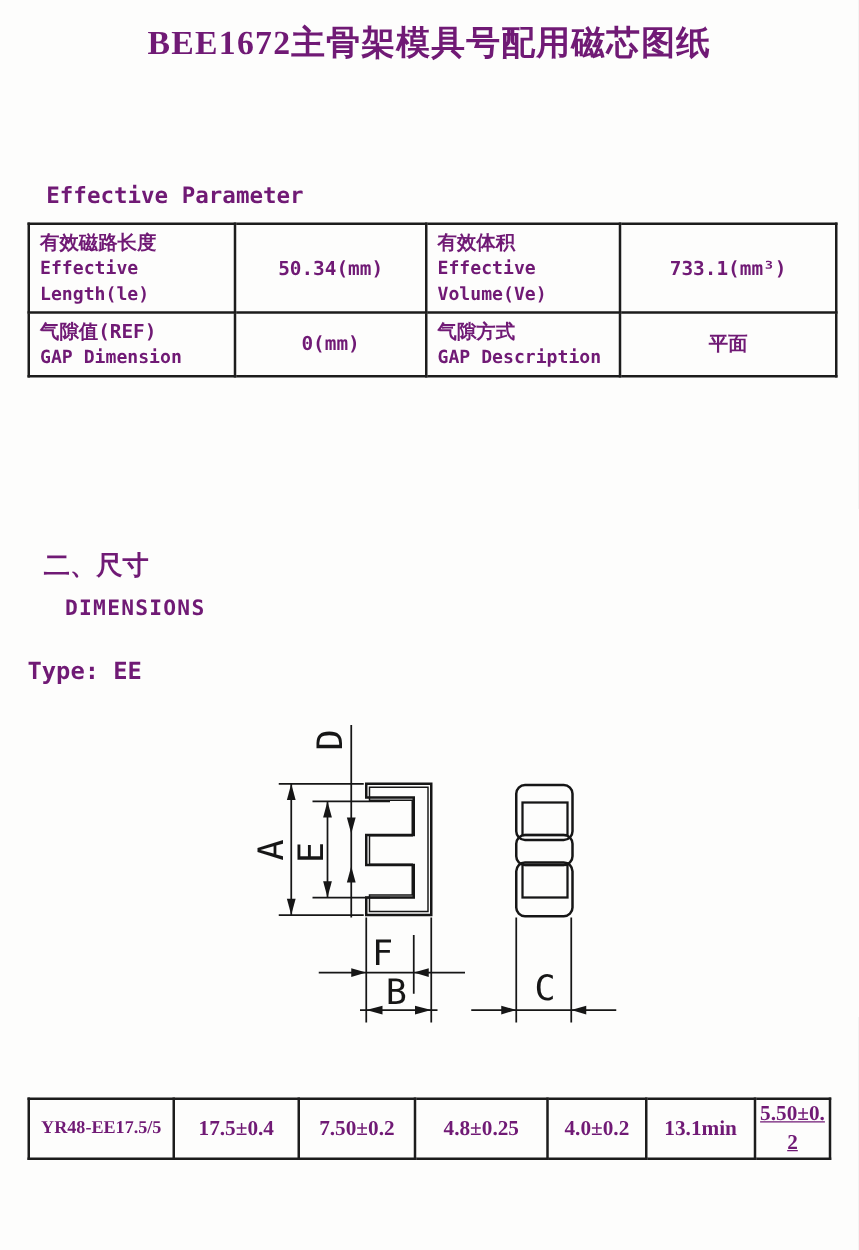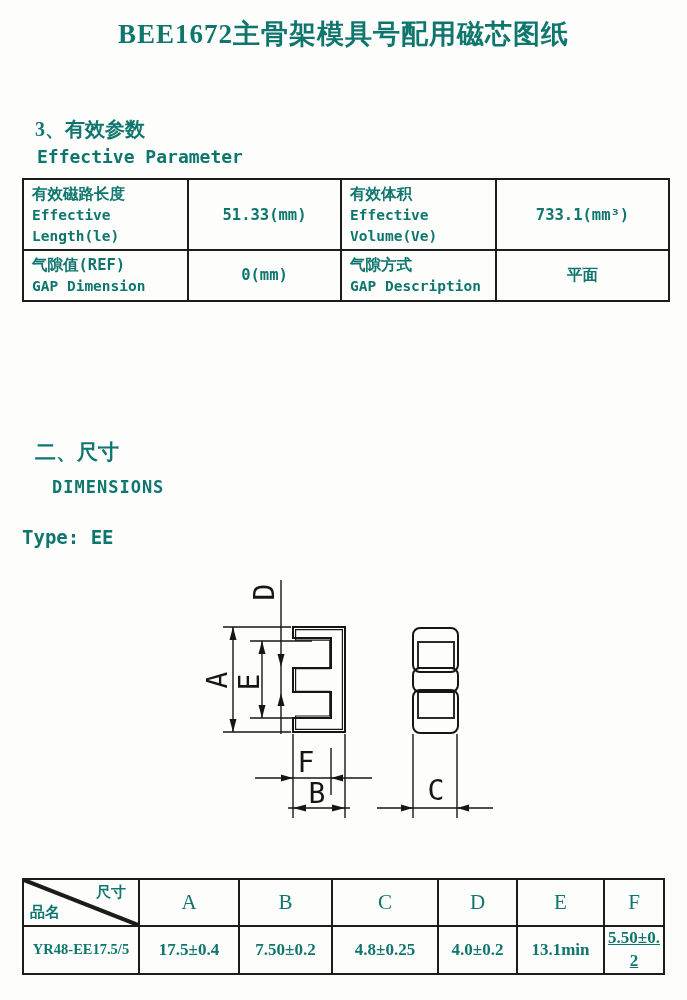--- a/index.html
+++ b/index.html
@@ -1,17 +1,17 @@
 <!DOCTYPE html>
 <html><head>
 <meta charset="utf-8">
 <style>
   html,body{margin:0;padding:0;background:#e8e8e8;}
   #page{position:relative;width:687px;height:1000px;background:#fdfdfc;overflow:hidden;
-        font-family:"DejaVu Sans Mono","Liberation Sans",sans-serif;color:#0f766e;}
+        font-family:"DejaVu Sans Mono","Liberation Sans",sans-serif;color:#701a75;}
   .abs{position:absolute;}
   .cjk{font-family:"Liberation Serif","DejaVu Sans",serif;}
   .mono{font-family:"DejaVu Sans Mono",monospace;}
 
   
   .doc-title{left:118px;top:16px;font-size:27px;font-weight:700;letter-spacing:1px;}
   .h-params-cn{left:35px;top:116px;font-size:20px;font-weight:700;}
   .h-params-en{left:37px;top:146px;font-size:18px;font-weight:700;}
   .h-dims-cn{left:35px;top:438px;font-size:21px;font-weight:700;}
   .h-dims-en{left:52px;top:477px;font-size:17px;font-weight:700;letter-spacing:1px;}
@@ -43,38 +43,37 @@
   .drawing polygon{fill:#161616;stroke:none;}
   .dim-letter{font-family:"DejaVu Sans Mono",monospace;font-size:28px;fill:#161616;}
 </style>
 </head>
 <body>
 
 <div id="page">
 
   <div class="abs doc-title cjk">BEE1672主骨架模具号配用磁芯图纸</div>
 
-  <div class="abs h-params-cn cjk">3、有效参数</div>
   <div class="abs h-params-en mono">Effective Parameter</div>
 
   <table class="abs ptable">
     <colgroup>
         <col style="width:165px">
         <col style="width:153px">
         <col style="width:155px">
         <col style="width:173px">
       </colgroup>
     <tbody>
         <tr style="height:70px">
       <td class="lbl-cell">
             <div>有效磁路长度</div>
             <div>Effective</div>
             <div>Length(le)</div>
           </td>
-      <td class="val-cell">51.33(mm)</td>
+      <td class="val-cell">50.34(mm)</td>
       <td class="lbl-cell">
             <div>有效体积</div>
             <div>Effective</div>
             <div>Volume(Ve)</div>
           </td>
       <td class="val-cell">733.1(mm³)</td>
     </tr>
     <tr style="height:34px">
       <td class="lbl-cell">
             <div>气隙值(REF)</div>
@@ -165,35 +164,20 @@
     <colgroup>
         <col style="width:116px">
         <col style="width:100px">
         <col style="width:93px">
         <col style="width:106px">
         <col style="width:79px">
         <col style="width:87px">
         <col style="width:60px">
       </colgroup>
     <tbody>
-        <tr style="height:47px">
-      <td class="corner">
-        <svg viewBox="0 0 100 100" preserveAspectRatio="none">
-          <line x1="0" y1="0" x2="100" y2="100" stroke="#1c1c1c" stroke-width="4" vector-effect="non-scaling-stroke"></line>
-        </svg>
-        <span class="corner-top cjk">尺寸</span>
-        <span class="corner-bot cjk">品名</span>
-      </td>
-      <td class="dhead">A</td>
-      <td class="dhead">B</td>
-      <td class="dhead">C</td>
-      <td class="dhead">D</td>
-      <td class="dhead">E</td>
-      <td class="dhead">F</td>
-    </tr>
     <tr style="height:42px">
       <td class="dname">YR48-EE17.5/5</td>
       <td class="dval">17.5±0.4</td>
       <td class="dval">7.50±0.2</td>
       <td class="dval">4.8±0.25</td>
       <td class="dval">4.0±0.2</td>
       <td class="dval">13.1min</td>
       <td class="dval fwrap">5.50±0.2</td>
     </tr>
   </tbody>

